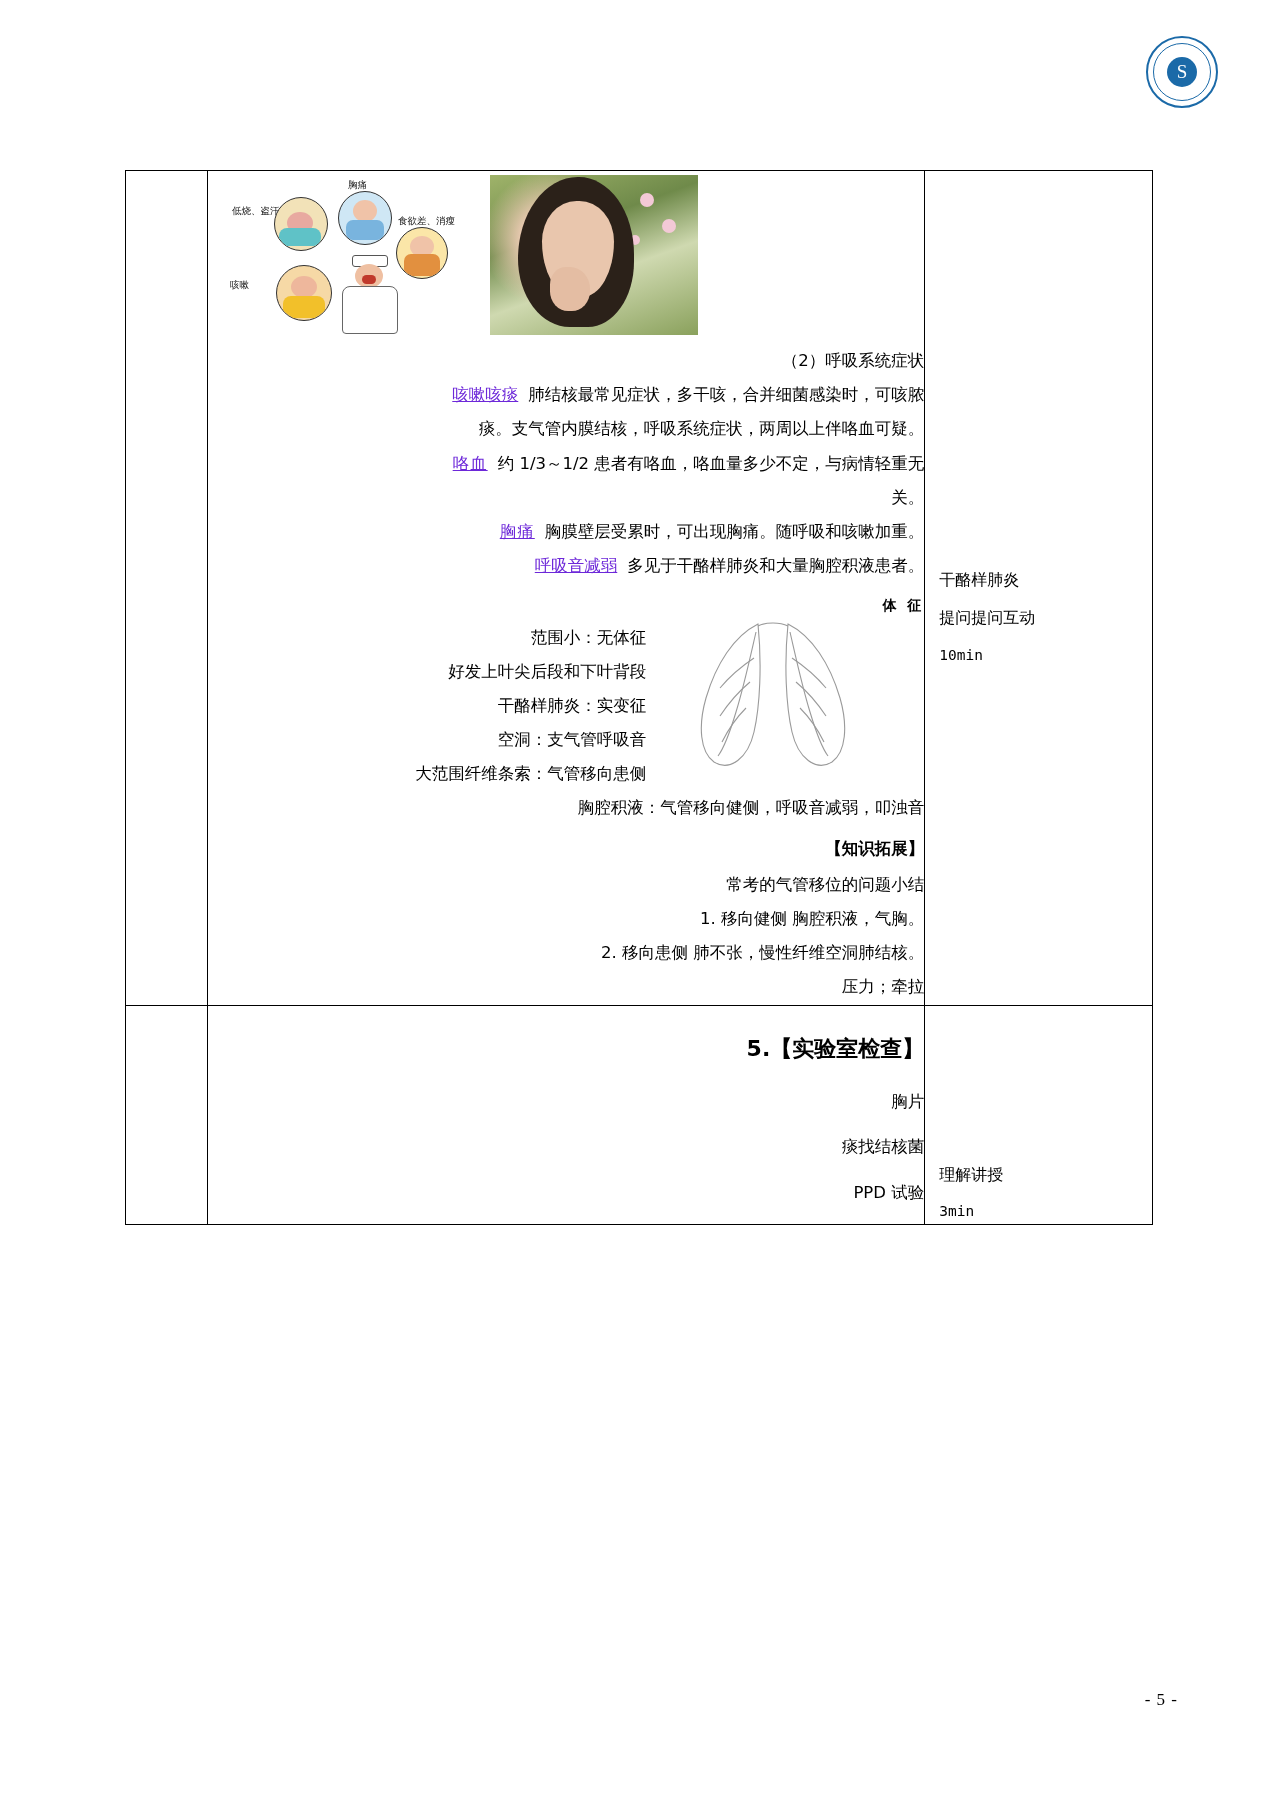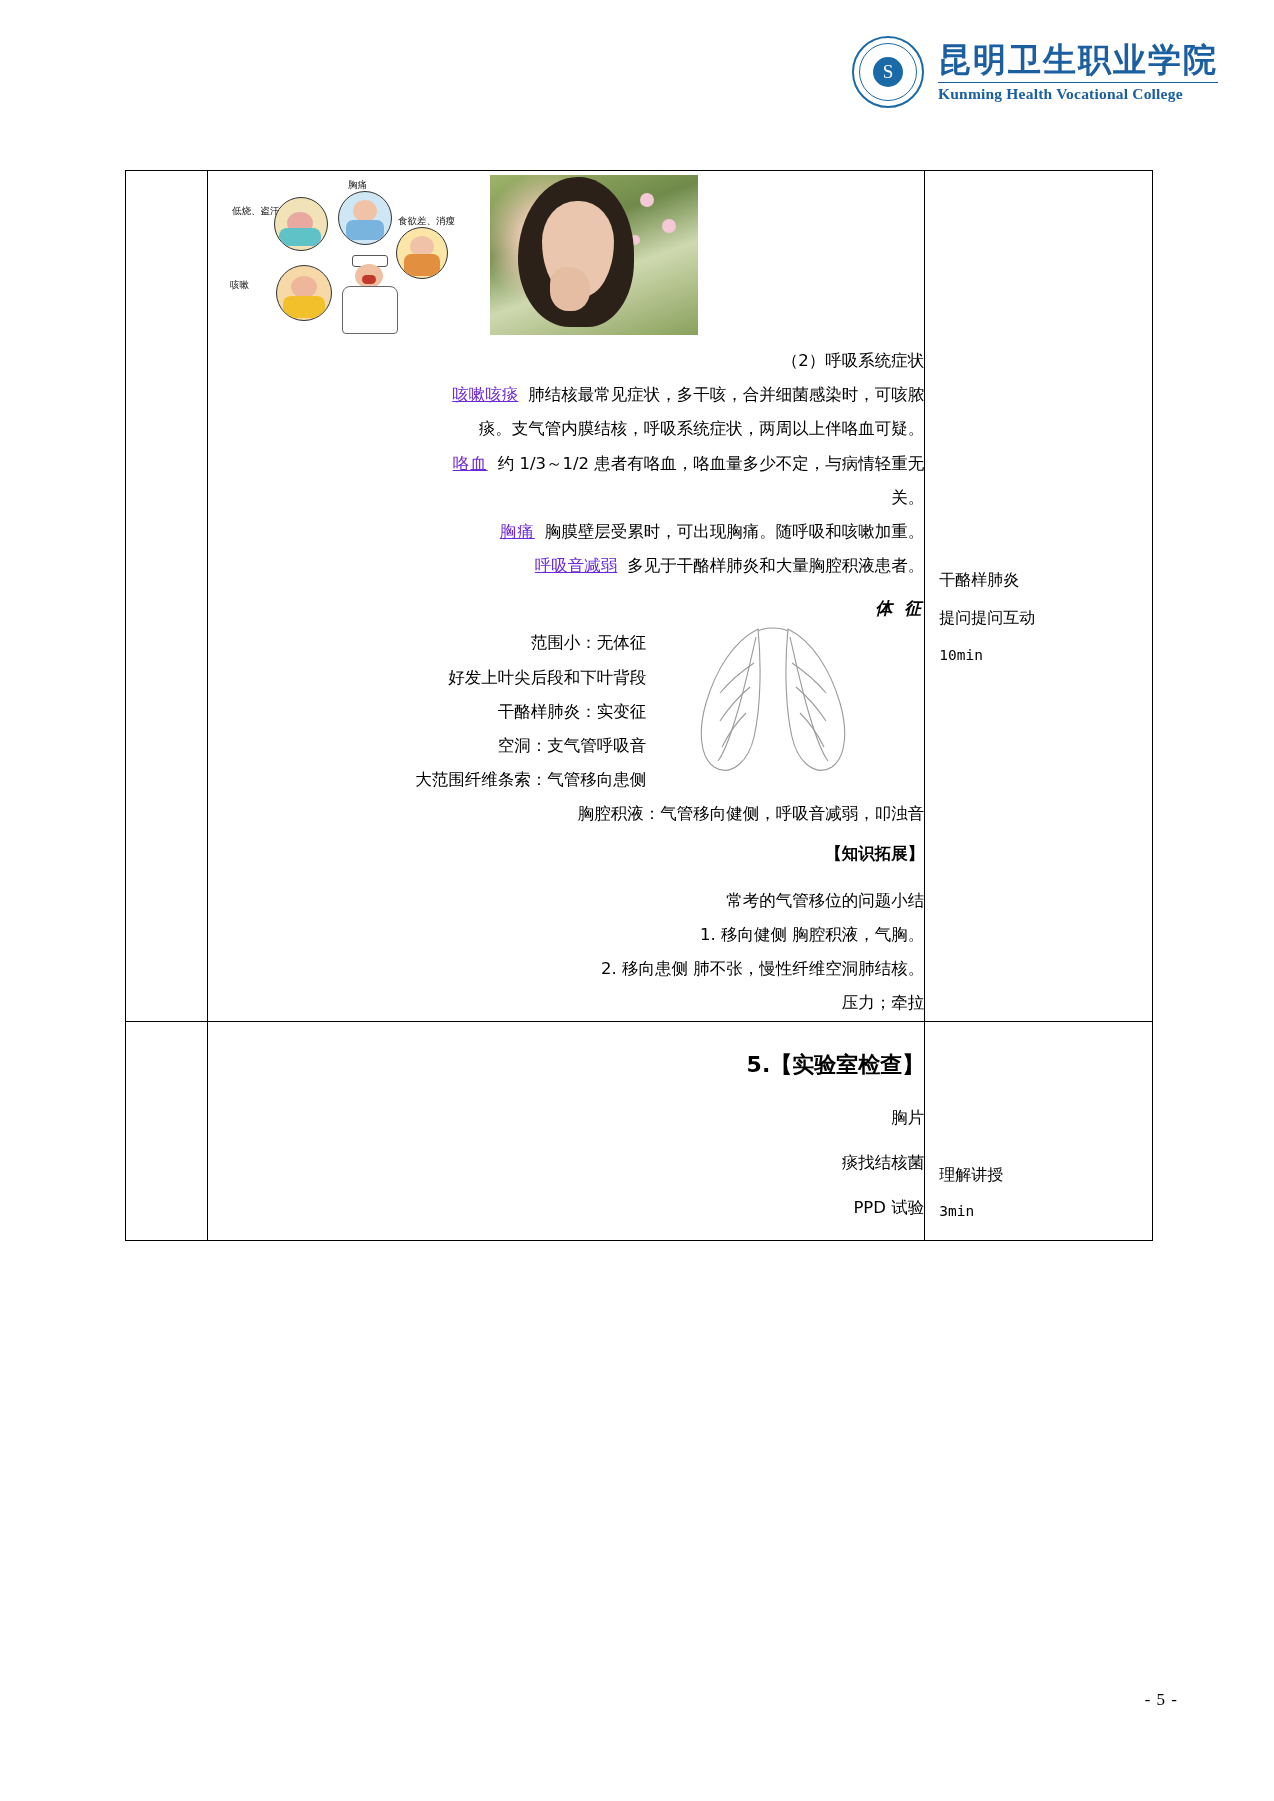--- a/index.html
+++ b/index.html
@@ -110,30 +110,29 @@
   .indent1 { text-indent: 0; padding-left: 28px; }
   .kw {
     color: #6d28d9;
     text-decoration: underline;
     font-weight: normal;
     margin-right: 10px;
   }
   .kw-wide { letter-spacing: 1px; }
   .bold-head {
     font-weight: bold;
-    font-size: 17px;
+    font-size: 14px;
     letter-spacing: 3px;
     padding-left: 28px;
     margin: 10px 0 2px 0;
-    font-style: italic;
   }
   .bracket-head {
     font-weight: bold;
     font-size: 16.5px;
-    margin: 8px 0 14px 0;
+    margin: 8px 0 4px 0;
   }
   .sub-line { padding-left: 28px; }
 
   
   .img-row {
     display: flex;
     align-items: flex-start;
     gap: 10px;
     margin: 4px 0 10px 0;
     padding-left: 22px;
@@ -235,24 +234,20 @@
     font-size: 17px;
     letter-spacing: 1px;
   }
 </style>
 </head>
 <body>
 
 <div class="page-header">
   <div class="logo-seal">
     <div class="logo-seal-inner">S</div>
-  </div>
-  <div class="logo-text">
-    <div class="logo-cn">昆明卫生职业学院</div>
-    <div class="logo-en">Kunming Health Vocational College</div>
   </div>
 </div>
 
 <table class="doc-table">
   <colgroup>
     <col class="col-narrow">
     <col class="col-main">
     <col class="col-right">
   </colgroup>
   <tbody>

